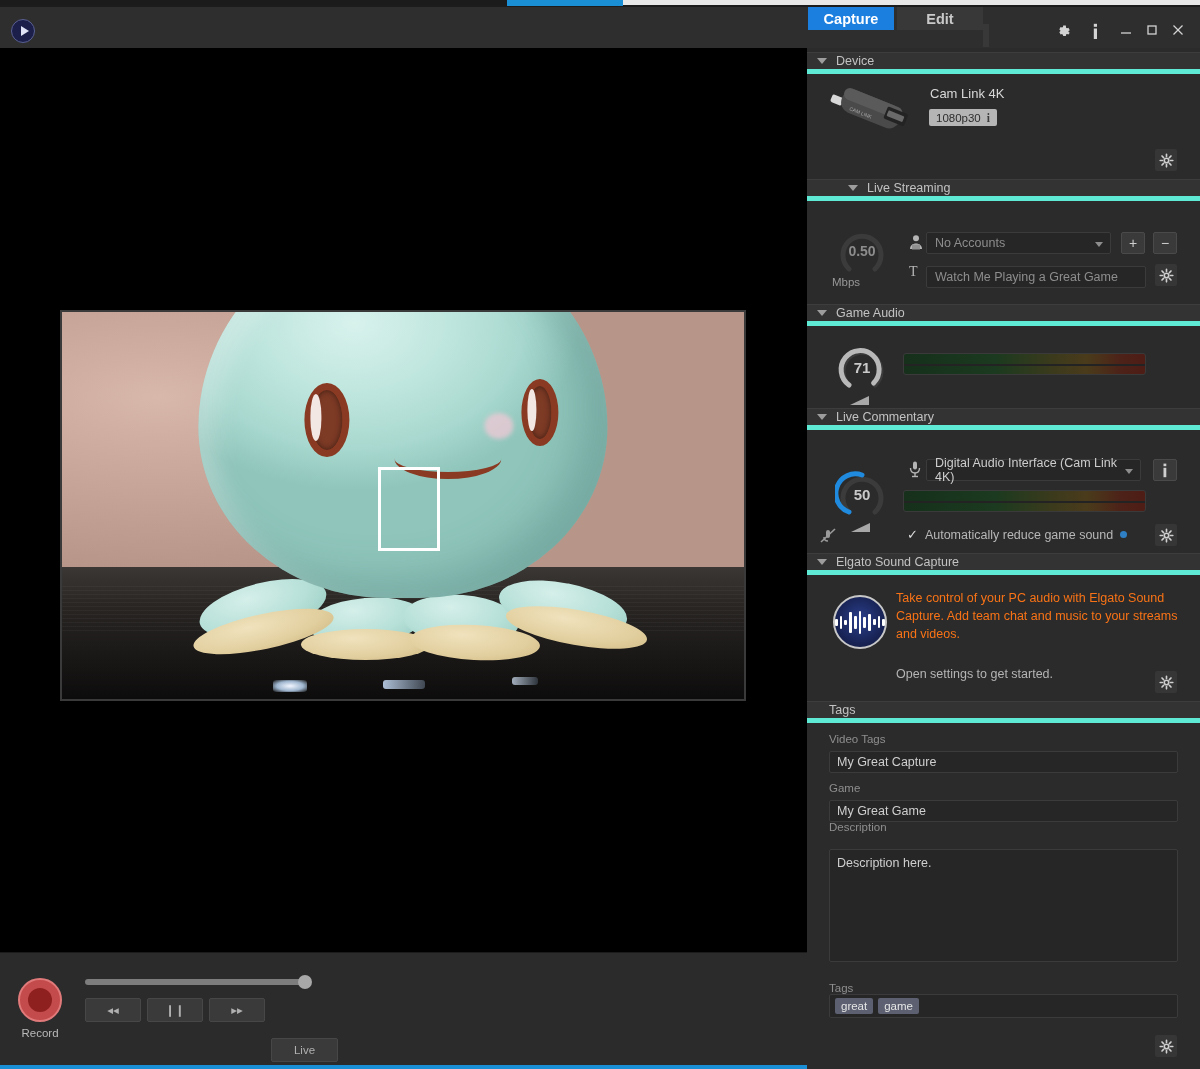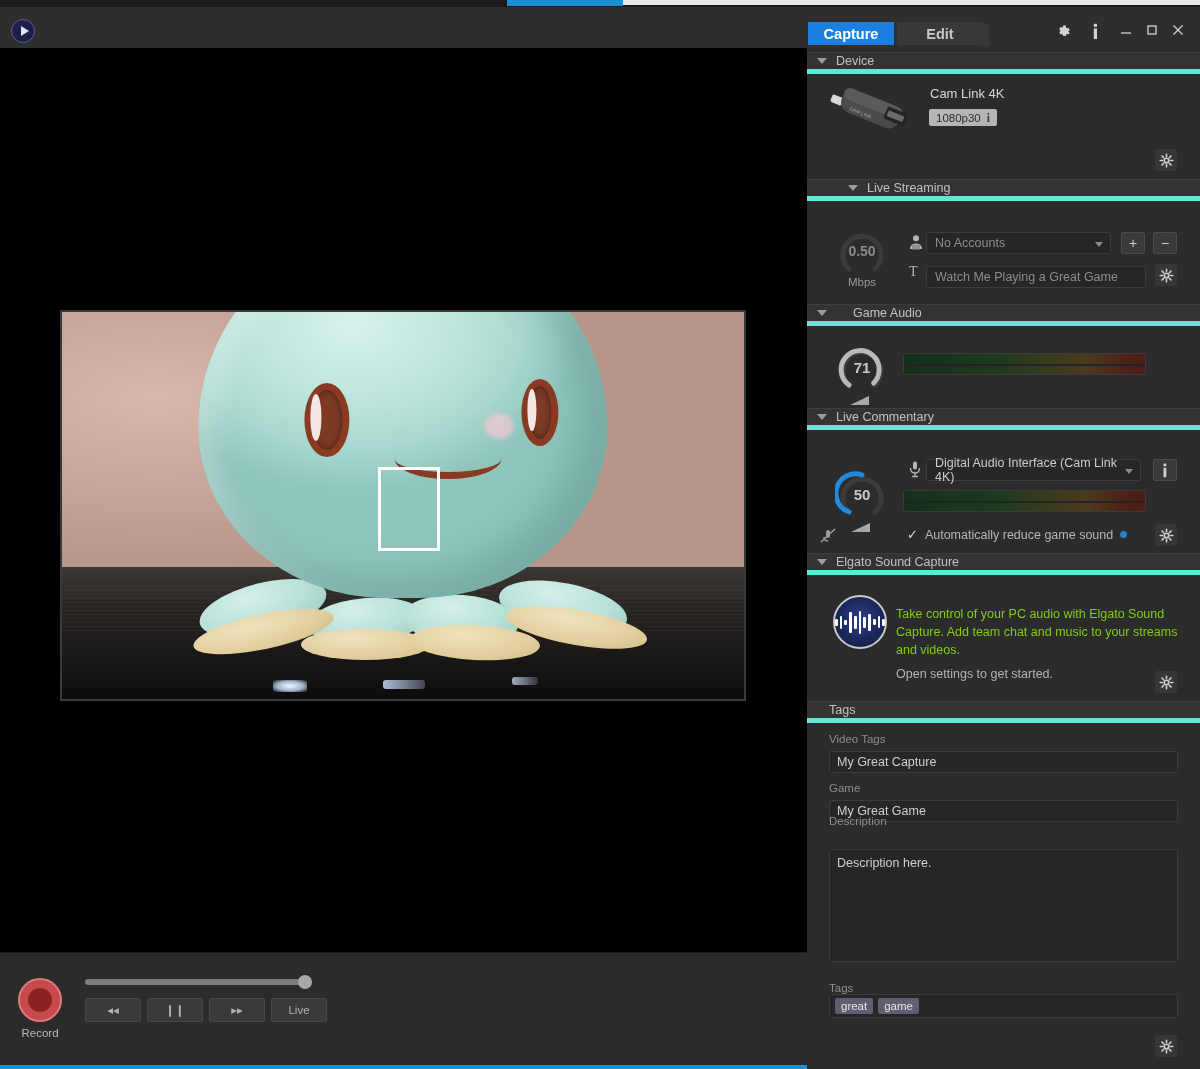--- a/index.html
+++ b/index.html
@@ -120,29 +120,29 @@
     border-radius:50%; background:#a8a8a8; }
 
   .tbtn {
     position:absolute; top:45px; height:24px; background:#3a3a3a; border:1px solid #474747;
     border-radius:2px; color:#b0b0b0; font-size:11.5px;
     display:flex; align-items:center; justify-content:center;
   }
   .tb1 { left:85px; width:56px; }
   .tb2 { left:147px; width:56px; }
   .tb3 { left:209px; width:56px; }
-  .tb4 { left:271px; width:56px; }
+  .tb4 { left:271px; width:67px;margin-top:40px; }
 
   
   .right-pane {
     position:absolute; left:807px; top:7px; width:393px; height:1062px; background:#2b2b2b;
   }
   .rp-titlebar { position:absolute; left:0; top:0; width:393px; height:41px; background:#2e2e2e; }
   .tab {
-    position:absolute; top:15px; height:23px; width:86px;
+    position:absolute; top:0; height:23px; width:86px;
     font-size:14.5px; font-weight:bold; display:flex; align-items:center; justify-content:center;
   }
   .tab-capture { left:1px; background:#1b7fe0; color:#ffffff; }
   .tab-edit { left:90px; background:#383838; color:#c9c9c9; }
   .tab-filler { position:absolute; left:176px; top:17px; width:6px; height:23px; background:#383838; }
 
   .win-ico { position:absolute; top:16px; color:#d3d3d3; }
   .ico-gear-t { left:248px; }
   .ico-info-t { left:281px; }
   .ico-min { left:312px; }
@@ -174,21 +174,21 @@
     border-radius:2px; display:flex; align-items:center; gap:6px; padding:0 7px;
     color:#2d2d2d; font-size:11.5px;
   }
   .badge .bi { font-weight:bold; color:#3b3b3b; font-family:"Liberation Serif", serif; }
 
   .dial { position:absolute; width:54px; height:54px; }
   .dial .val {
     position:absolute; inset:0; display:flex; align-items:center; justify-content:center;
     font-size:15px; font-weight:bold; color:#c9c9c9;
   }
-  .dial-sub { position:absolute; font-size:11.5px; color:#989898; text-align:center; width:60px; }
+  .dial-sub { position:absolute; font-size:11.5px; color:#989898; width:60px; }
 
   .fld {
     position:absolute; height:22px; background:#262626; border:1px solid #3b3b3b;
     border-radius:2px; color:#8d8d8d; font-size:12.5px;
     display:flex; align-items:center; padding:0 8px;
   }
   .fld.sel { padding-right:20px; }
   .fld .chev {
     position:absolute; right:7px; top:9px; width:0;height:0;
     border-left:4px solid transparent;border-right:4px solid transparent;border-top:5px solid #8d8d8d;
@@ -208,21 +208,21 @@
   .chk-row { position:absolute; display:flex; align-items:center; gap:7px; color:#b7b7b7; font-size:12.5px; }
   .chk { color:#dcdcdc; font-size:13px; }
   .dot-blue { width:7px; height:7px; border-radius:50%; background:#2f7fc4; }
 
   .esc-icon {
     position:absolute; left:26px; top:20px; width:54px; height:54px; border-radius:50%;
     background:radial-gradient(circle at 50% 45%, #2b3f8c 0%, #182354 65%, #111a3f 100%);
     border:2px solid #c8c8c8; display:flex; align-items:center; justify-content:center; gap:2px;
   }
   .esc-icon .bar { width:3px; background:#ffffff; border-radius:1px; }
-  .esc-text { position:absolute; left:89px; top:30px; width:282px; color:#84cc16; font-size:12.5px; line-height:18px; }
+  .esc-text { position:absolute; left:89px; top:14px; width:282px; color:#f97316; font-size:12.5px; line-height:18px; }
   .esc-text2 { position:absolute; left:89px; top:92px; color:#b4b4b4; font-size:12.5px; }
 
   .tag-label { position:absolute; left:22px; font-size:11.5px; color:#8e8e8e; }
   .tag-input {
     position:absolute; left:22px; width:349px; height:22px; background:#262626;
     border:1px solid #3b3b3b; border-radius:2px; color:#cfcfcf; font-size:12.5px;
     display:flex; align-items:center; padding:0 7px;
   }
   .tag-area {
     position:absolute; left:22px; width:349px; height:113px; background:#262626;
@@ -406,21 +406,21 @@
         <span>Watch Me Playing a Great Game</span>
       </div>
       <div class="gear-sm" style="left:348px; top:63px;">
         <svg width="15" height="15" viewBox="0 0 20 20">
           <circle cx="10" cy="10" r="3" fill="none" stroke="#cfcfcf" stroke-width="2.2"></circle>
           <path d="M10 1.6v3M10 15.4v3M1.6 10h3M15.4 10h3M4 4l2.1 2.1M13.9 13.9L16 16M16 4l-2.1 2.1M6.1 13.9L4 16" stroke="#cfcfcf" stroke-width="2.2" stroke-linecap="round"></path>
         </svg>
       </div>
     </div>
 
-    <div class="sec-head" style="top:297px;gap:17px;">
+    <div class="sec-head" style="top:297px;">
       <div class="caret"></div>
       <span>Game Audio</span>
     </div>
     <div class="sec-body" style="top:319px; height:82px;">
       <div class="dial" style="left:28px; top:14px;">
         <svg width="54" height="54" viewBox="0 0 54 54">
           <path d="M14 45 A19 19 0 1 1 40 45" fill="none" stroke="#3b3b3b" stroke-width="5" stroke-linecap="round"></path>
           <path d="M14 45 A19 19 0 1 1 38.6 43" fill="none" stroke="#b9b9b9" stroke-width="5" stroke-linecap="round"></path>
         </svg>
         <div class="val">71</div>
@@ -527,21 +527,21 @@
       <div class="tag-label" style="top:10px;">Video Tags</div>
       <div class="tag-input" style="top:28px;">
         <span>My Great Capture</span>
       </div>
 
       <div class="tag-label" style="top:59px;">Game</div>
       <div class="tag-input" style="top:77px;">
         <span>My Great Game</span>
       </div>
 
-      <div class="tag-label" style="top:92px;text-align:right;">Description</div>
+      <div class="tag-label" style="top:98px;text-align:right;">Description</div>
       <div class="tag-area" style="top:126px;">
         <span>Description here.</span>
       </div>
 
       <div class="tag-label" style="top:259px;">Tags</div>
       <div class="chips" style="top:271px;">
         <span class="chip">great</span>
         <span class="chip">game</span>
       </div>
 

